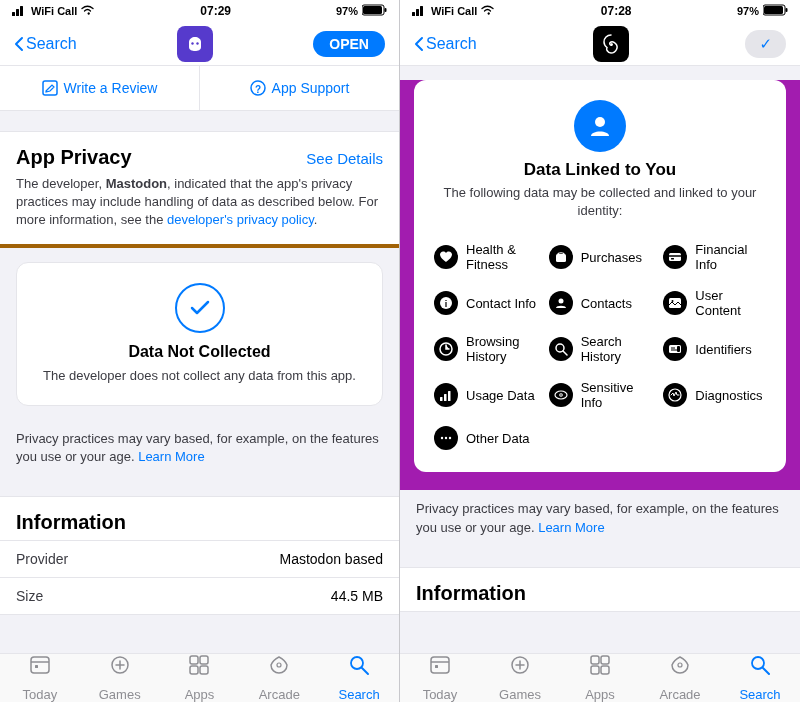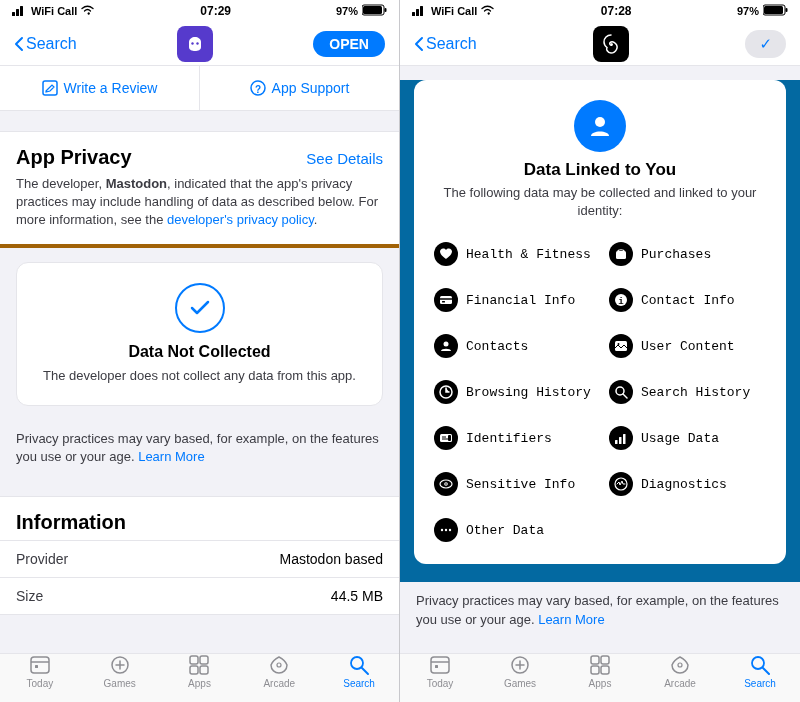--- a/index.html
+++ b/index.html
@@ -234,24 +234,23 @@
     }
     .data-linked-subtitle {
       font-size: 13px;
       color: #3c3c43;
       margin-bottom: 14px;
       line-height: 1.4;
     }
 
     .privacy-grid {
       display: grid;
-      grid-template-columns: 1fr 1fr;
-      gap: 6px;
+      grid-template-columns: 1fr 1fr 1fr;
+      gap: 0;
       text-align: left;
-      font-family: Liberation Mono, monospace;
     }
     .privacy-item {
       display: flex;
       align-items: center;
       gap: 8px;
       padding: 8px 6px;
       font-size: 13px;
       color: #000;
     }
     .privacy-item-icon {
@@ -269,23 +268,23 @@
       background: #f9f9f9;
       border-top: 1px solid #e5e5ea;
       display: flex;
       height: 49px;
     }
     .tab-item {
       flex: 1;
       display: flex;
       flex-direction: column;
       align-items: center;
-      justify-content: flex-start;
+      justify-content: space-between;
       gap: 2px;
-      font-size: 10px;
+      font-size: 13px;
       color: #8e8e93;
     }
     .tab-item.active { color: #007aff; }
     .tab-item svg { width: 22px; height: 22px; }
   </style>
 </head>
 <body>
 
 <div class="phone-screen">
 
@@ -479,21 +478,21 @@
     <div class="nav-app-icon" style="background:#000;">
       <svg width="20" height="22" viewBox="0 0 20 22" fill="white">
         <path d="M10 2 C6 2 3 5 3 9 C3 11 4 13 6 14.5 C5.5 15.5 5.5 16.5 6 17.5 C7 19 9 20 10 20 C12 20 14.5 18.5 15.5 16.5 C16.5 14.5 16 12 14.5 10.5 C13 9 11 8.5 10 9 C9 9.5 8.5 10.5 9 11.5 C9.5 12.5 10.5 12.5 11 12 C11.5 11.5 11 10.5 10.5 11" stroke="white" stroke-width="1.5" fill="none" stroke-linecap="round"></path>
       </svg>
     </div>
     <div class="nav-check" style="color:#007aff; background:#e5e5ea; border-radius:14px; padding:5px 14px; font-size:15px;">✓</div>
   </div>
 
   <div class="content">
 
-    <div style="background:#0369a1; padding: 0 0 4px 0;">
+    <div style="background:#a21caf; padding: 0 0 4px 0;">
       <div class="data-linked-card">
         <div class="data-linked-icon">
           <svg width="28" height="28" viewBox="0 0 28 28" fill="white">
             <circle cx="14" cy="10" r="5"></circle>
             <path d="M5 24 C5 18 23 18 23 24" fill="white"></path>
           </svg>
         </div>
         <div class="data-linked-title">Data Linked to You</div>
         <div class="data-linked-subtitle">The following data may be collected and linked to your identity:</div>
 

